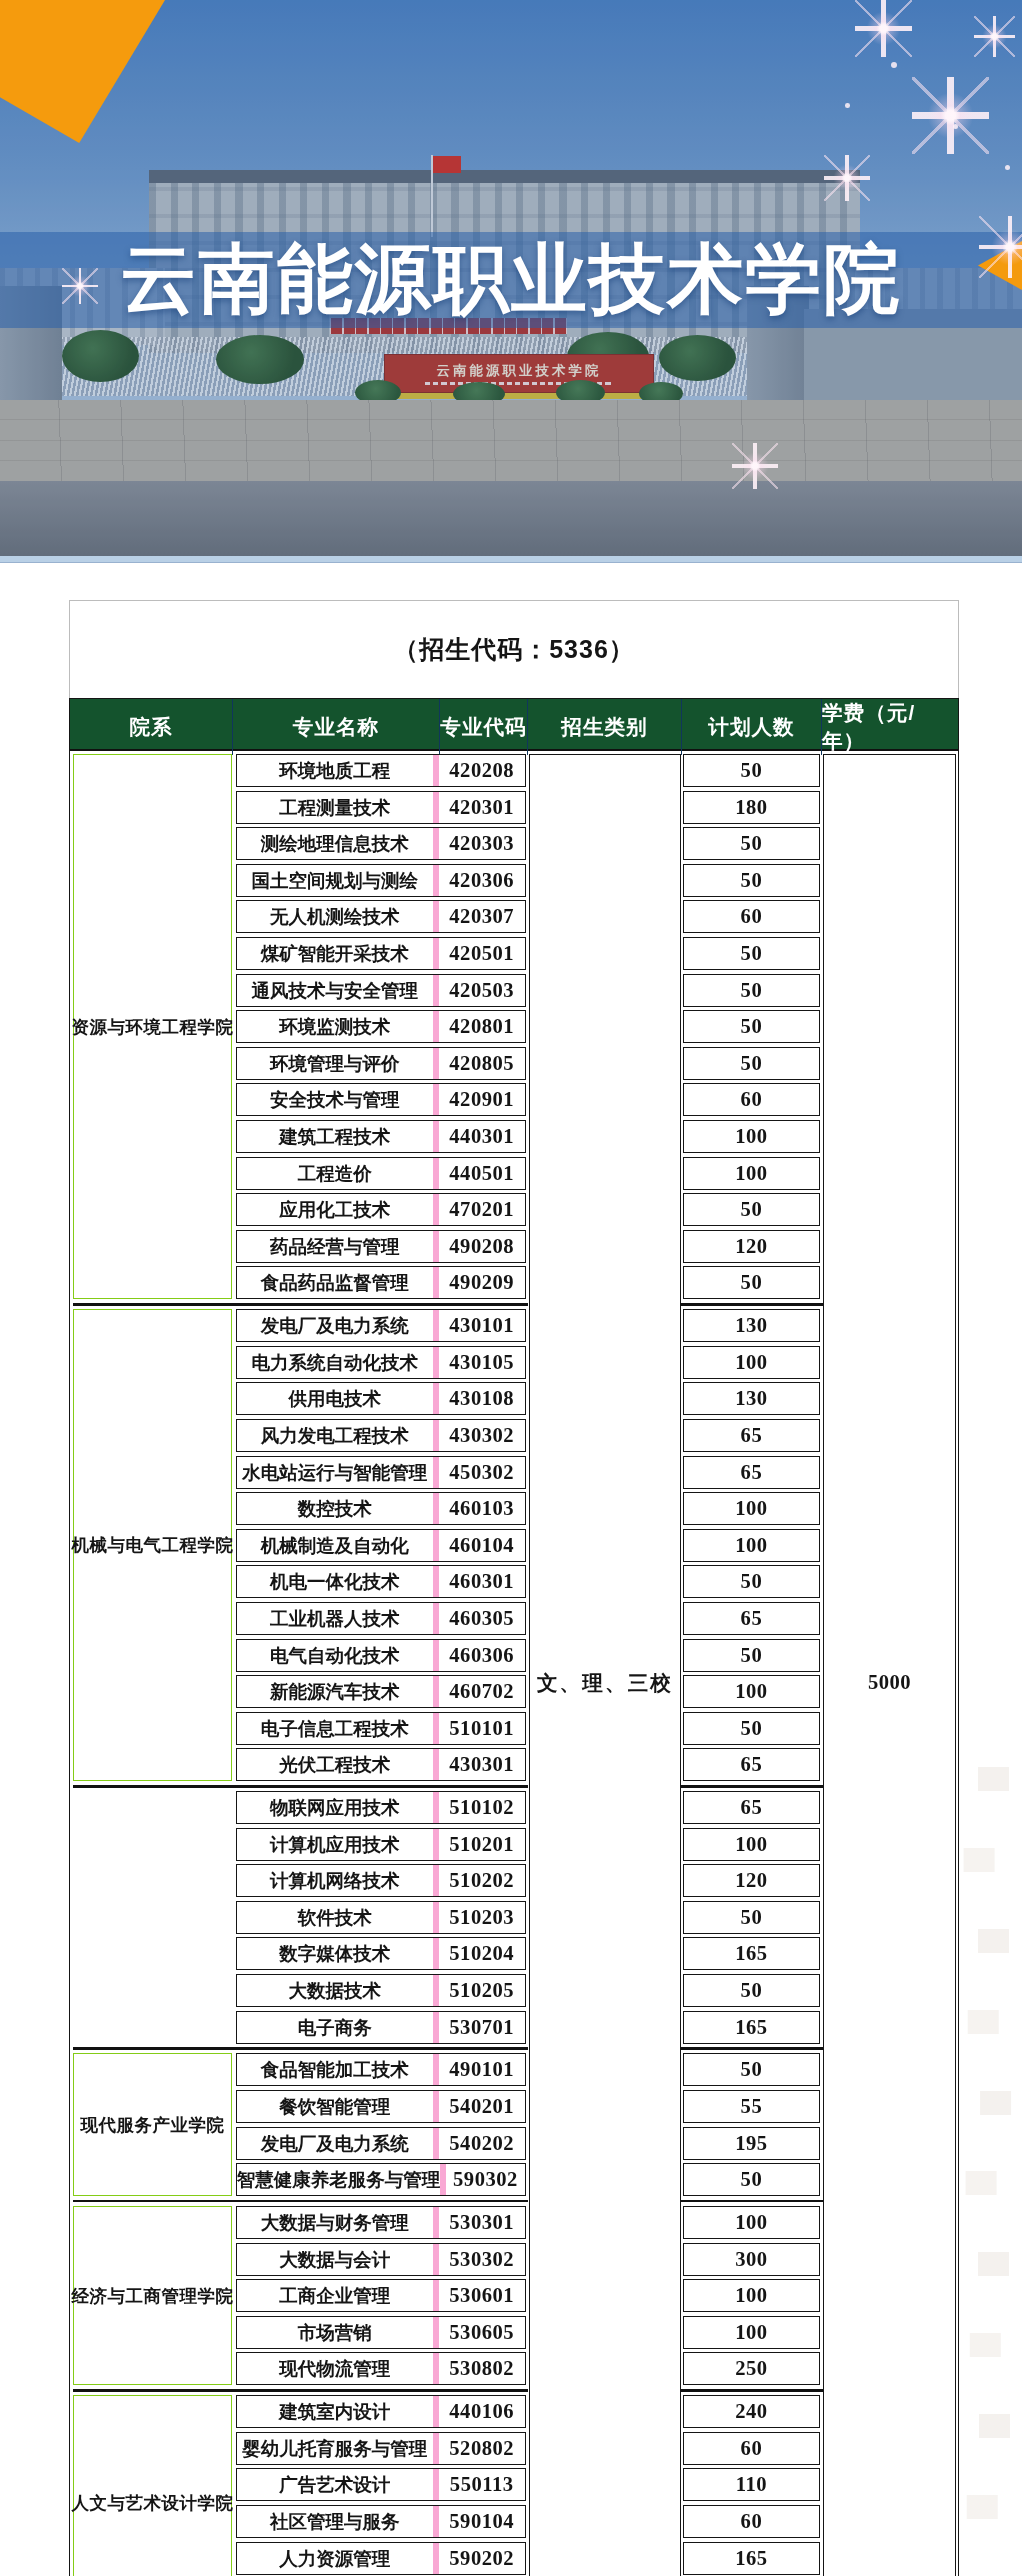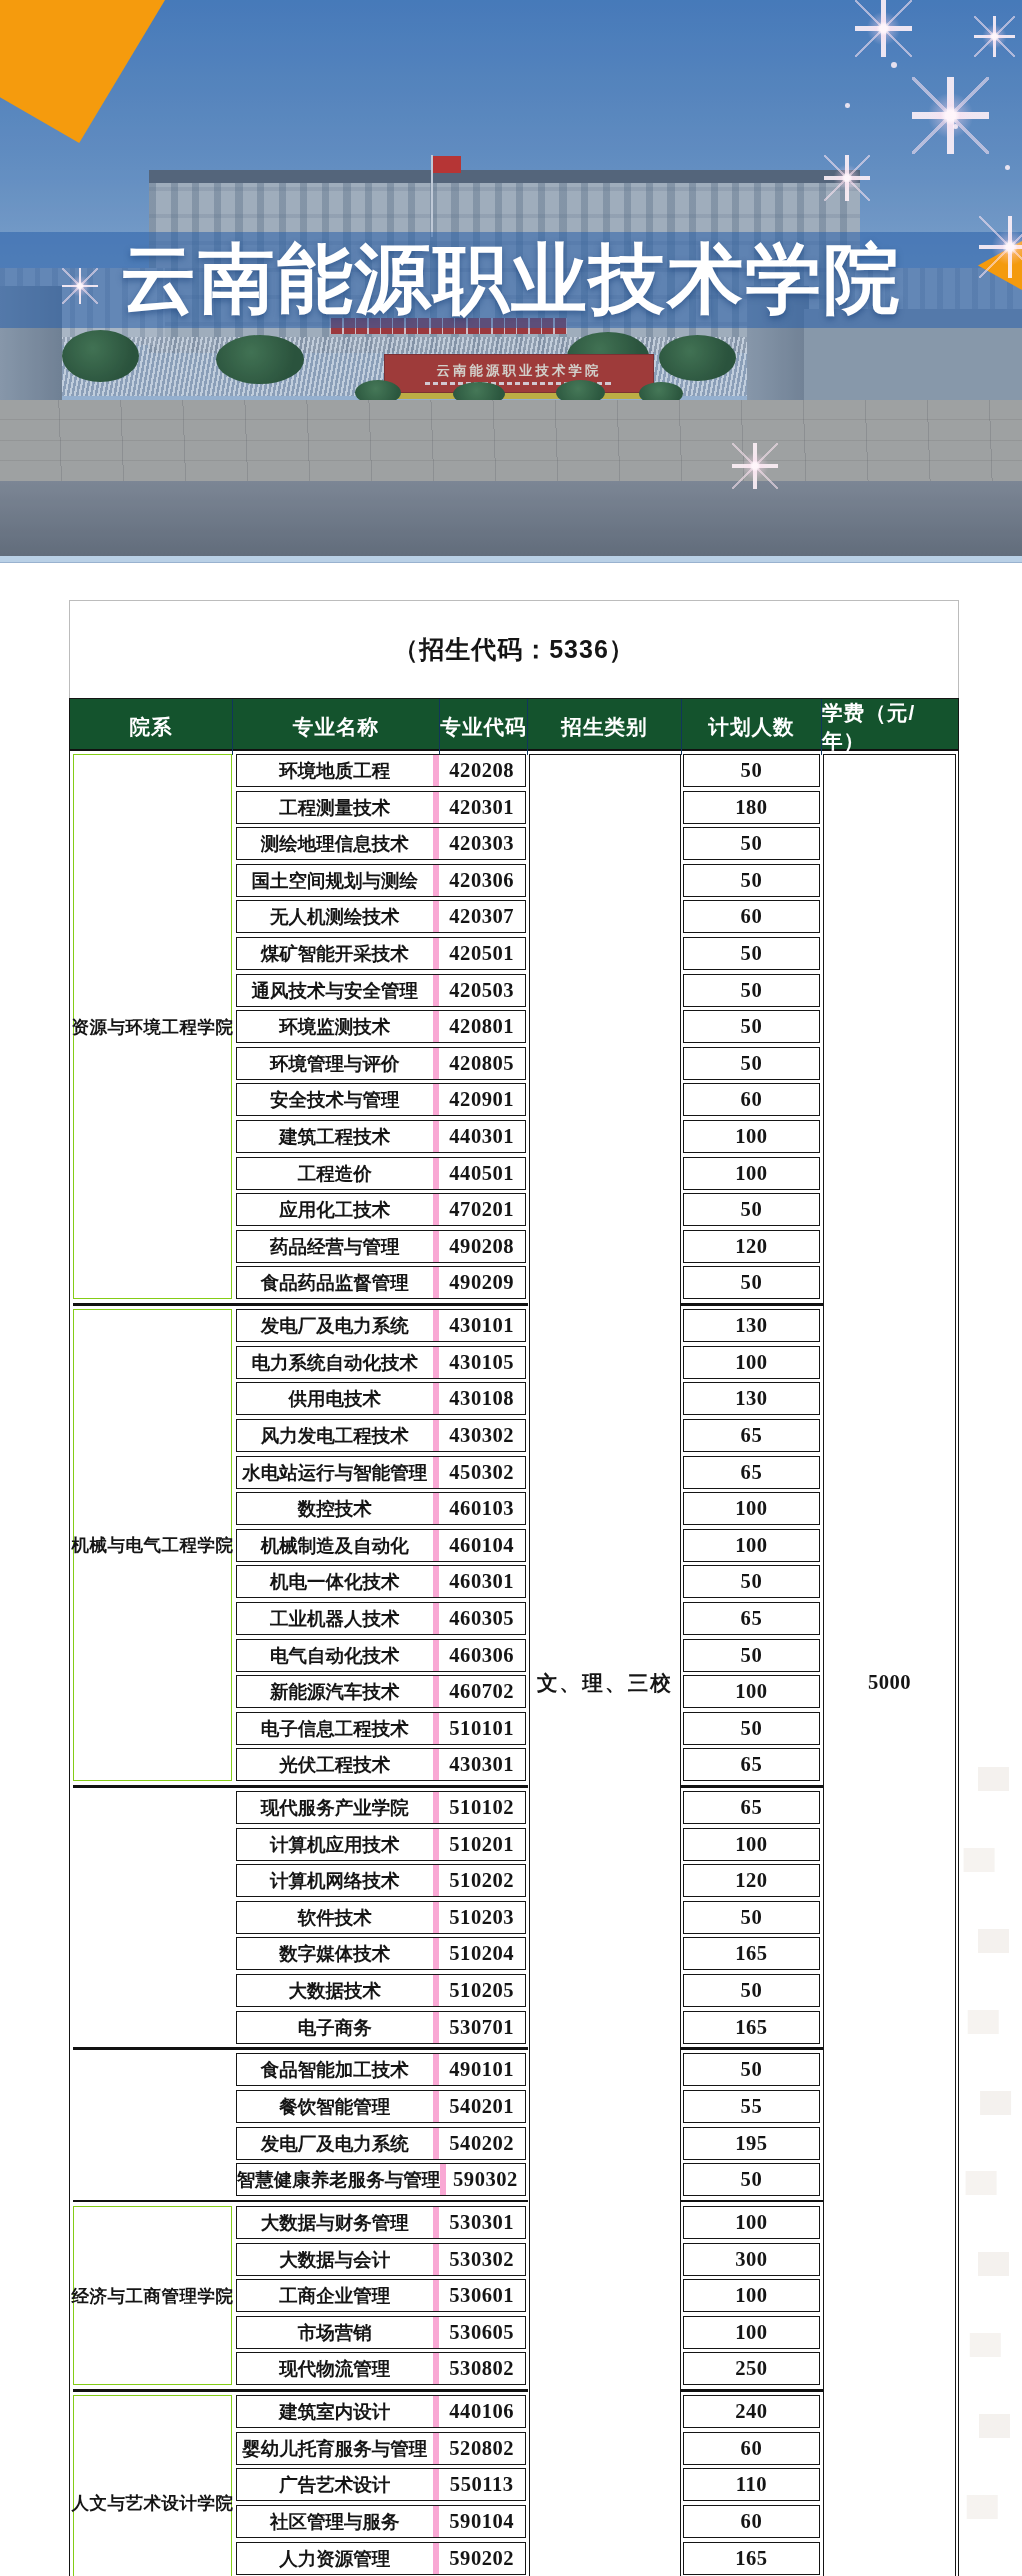--- a/index.html
+++ b/index.html
@@ -305,21 +305,21 @@
               <div class="cd num">430301</div>
             </div>
             <div class="cnt num">65</div>
           </div>
           <div class="sec-sep">
             <div class="seg1"></div>
             <div class="seg2"></div>
           </div>
           <div class="sec" style="grid-template-rows: repeat(7, 33px);">
             <div class="nc">
-              <div class="nm">现代服务产业学院</div>
+              <div class="nm">物联网应用技术</div>
               <div class="cd num">510102</div>
             </div>
             <div class="cnt num">65</div>
             <div class="nc">
               <div class="nm">计算机应用技术</div>
               <div class="cd num">510201</div>
             </div>
             <div class="cnt num">100</div>
             <div class="nc">
               <div class="nm">计算机网络技术</div>
@@ -345,20 +345,21 @@
               <div class="nm">电子商务</div>
               <div class="cd num">530701</div>
             </div>
             <div class="cnt num">165</div>
           </div>
           <div class="sec-sep">
             <div class="seg1"></div>
             <div class="seg2"></div>
           </div>
           <div class="sec" style="grid-template-rows: repeat(4, 33px);">
+            <div class="college-cell" style="grid-row: 1 / span 4;">现代服务产业学院</div>
             <div class="nc">
               <div class="nm">食品智能加工技术</div>
               <div class="cd num">490101</div>
             </div>
             <div class="cnt num">50</div>
             <div class="nc">
               <div class="nm">餐饮智能管理</div>
               <div class="cd num">540201</div>
             </div>
             <div class="cnt num">55</div>

